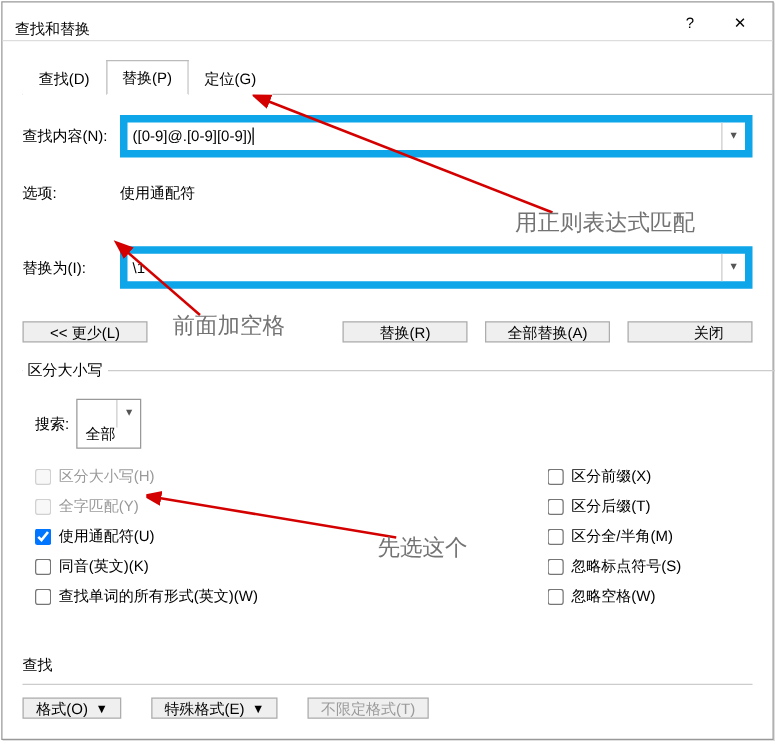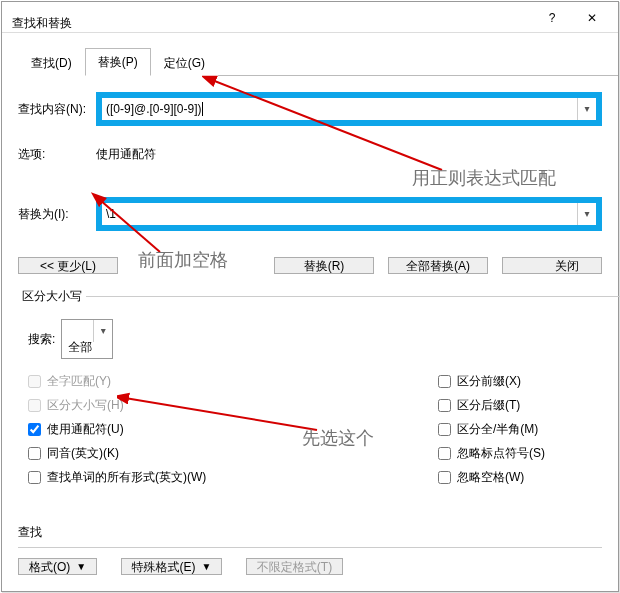--- a/index.html
+++ b/index.html
@@ -108,25 +108,25 @@
           <span>全部</span>
           <div class="arrow">
               <span class="chevron">▾</span>
             </div>
         </div>
       </div>
       <div class="cols">
         <div class="col">
           <label class="chk disabled">
               <input type="checkbox" disabled="" style="">
-              <span>全字匹配(Y)</span>
+              <span>区分大小写(H)</span>
             </label>
           <label class="chk disabled">
               <input type="checkbox" disabled="" style="">
-              <span>区分大小写(H)</span>
+              <span>全字匹配(Y)</span>
             </label>
           <label class="chk">
               <input type="checkbox" checked="" style="">
               <span>使用通配符(U)</span>
             </label>
           <label class="chk">
               <input type="checkbox" style="">
               <span>同音(英文)(K)</span>
             </label>
           <label class="chk">

